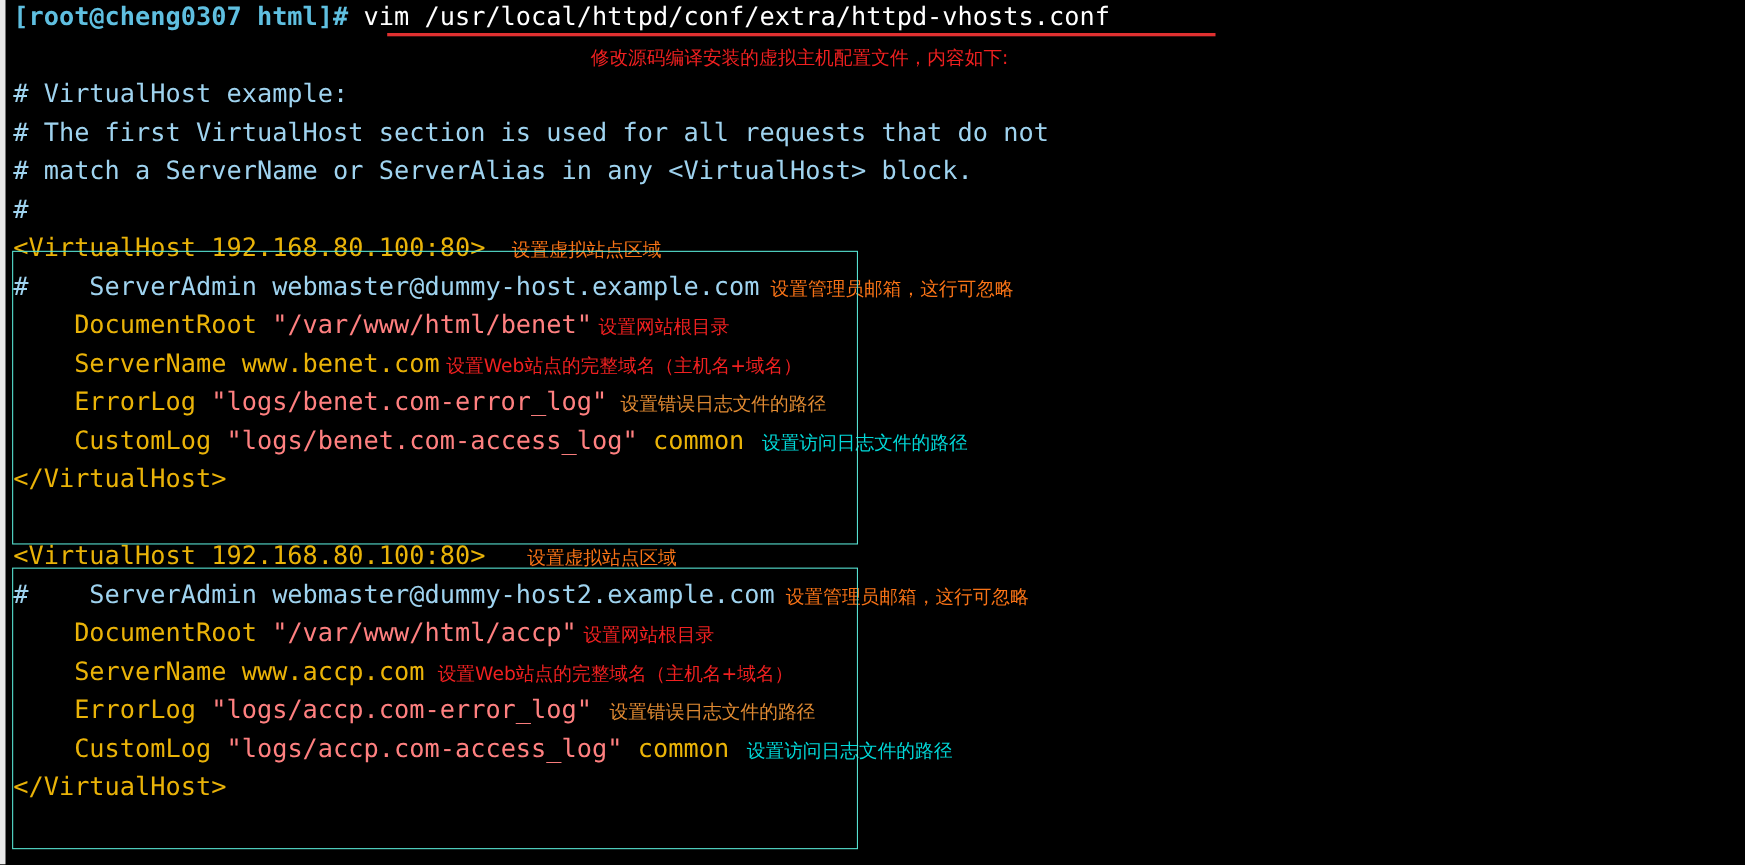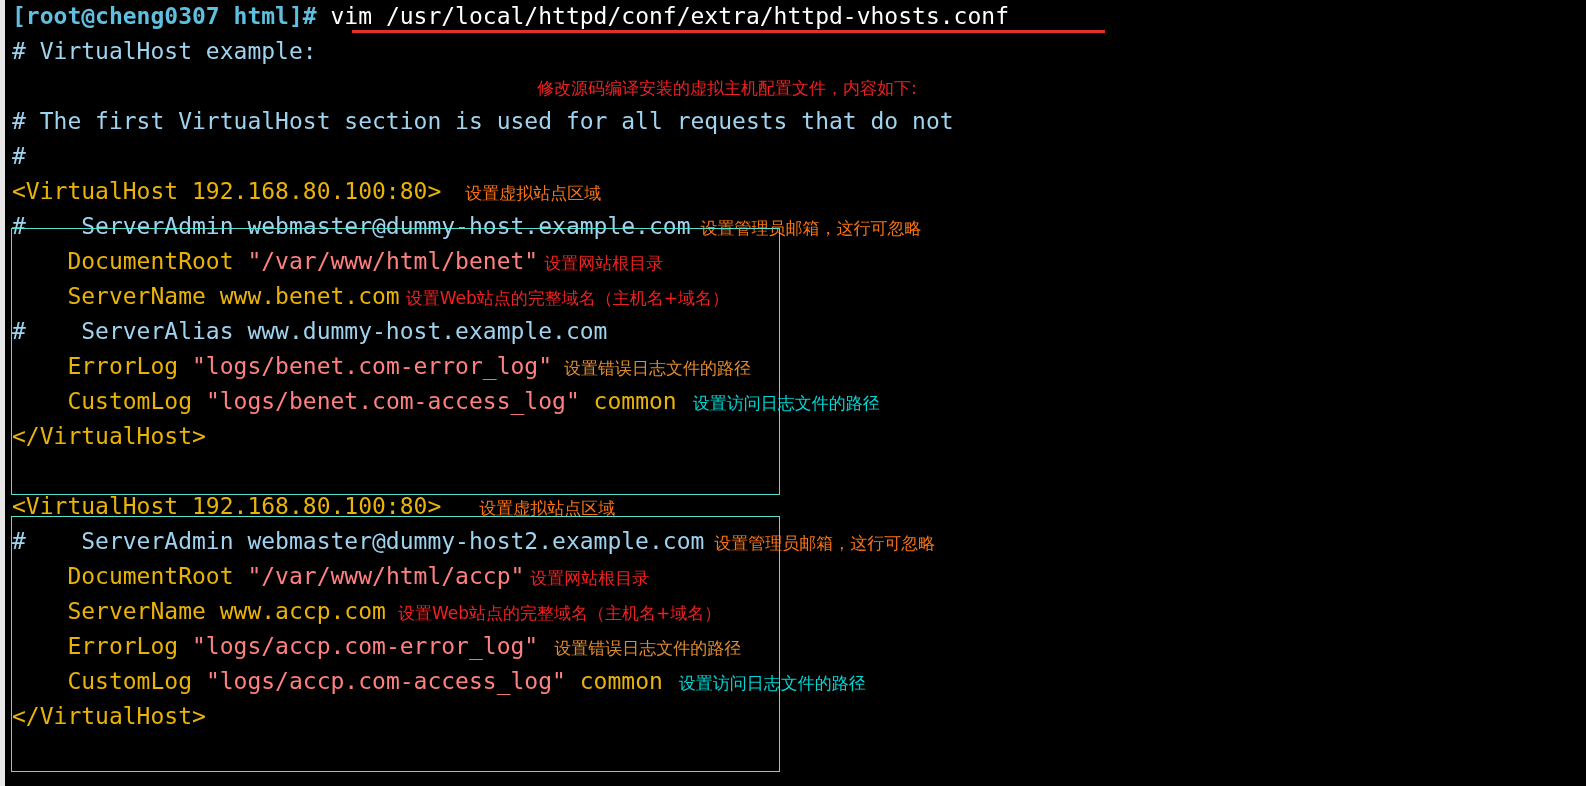--- a/index.html
+++ b/index.html
@@ -97,35 +97,35 @@
 
   <div class="cmd-underline"></div>
 
   <div class="vhost-box" id="vhost-box-1"></div>
   <div class="vhost-box" id="vhost-box-2"></div>
 
   <div class="screen">
 
     <div class="line"><span class="c-prompt">[root@cheng0307 html]#</span><span class="c-cmd"> vim /usr/local/httpd/conf/extra/httpd-vhosts.conf</span></div>
 
+    <div class="line"><span class="sp" style="width:525px"></span><span class="ann ann-red">修改源码编译安装的虚拟主机配置文件，内容如下:</span></div>
+
     <div class="line"><span class="c-comment"># VirtualHost example:</span></div>
-
-    <div class="line"><span class="sp" style="width:525px"></span><span class="ann ann-red">修改源码编译安装的虚拟主机配置文件，内容如下:</span></div>
     <div class="line"><span class="c-comment"># The first VirtualHost section is used for all requests that do not</span></div>
+    <div class="line"><span class="c-comment"># match a ServerName or ServerAlias in any &lt;VirtualHost&gt; block.</span></div>
     <div class="line"><span class="c-comment">#</span></div>
 
     <div class="line"><span class="c-text">&lt;VirtualHost 192.168.80.100:80&gt;</span><span class="sp" style="width:24px"></span><span class="ann ann-yellow">设置虚拟站点区域</span></div>
 
     <div class="line"><span class="c-comment">#    ServerAdmin webmaster@dummy-host.example.com</span><span class="sp" style="width:10px"></span><span class="ann ann-yellow">设置管理员邮箱，这行可忽略</span></div>
 
     <div class="line"><span class="c-text">    DocumentRoot </span><span class="c-string">"/var/www/html/benet"</span><span class="sp" style="width:6px"></span><span class="ann ann-red">设置网站根目录</span></div>
 
     <div class="line"><span class="c-text">    ServerName www.benet.com</span><span class="sp" style="width:6px"></span><span class="ann ann-red">设置Web站点的完整域名（主机名+域名）</span></div>
 
-    <div class="line"><span class="c-comment">#    ServerAlias www.dummy-host.example.com</span></div>
 
     <div class="line"><span class="c-text">    ErrorLog </span><span class="c-string">"logs/benet.com-error_log"</span><span class="sp" style="width:12px"></span><span class="ann ann-orange">设置错误日志文件的路径</span></div>
 
     <div class="line"><span class="c-text">    CustomLog </span><span class="c-string">"logs/benet.com-access_log"</span><span class="c-text"> common</span><span class="sp" style="width:16px"></span><span class="ann ann-cyan">设置访问日志文件的路径</span></div>
 
     <div class="line"><span class="c-text">&lt;/VirtualHost&gt;</span></div>
 
     <div class="line"></div>
 
     <div class="line"><span class="c-text">&lt;VirtualHost 192.168.80.100:80&gt;</span><span class="sp" style="width:38px"></span><span class="ann ann-yellow">设置虚拟站点区域</span></div>

